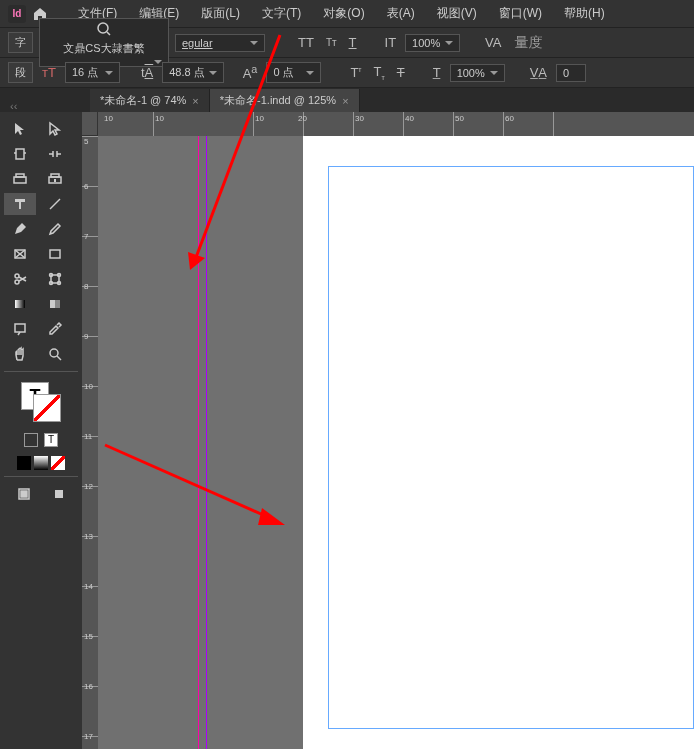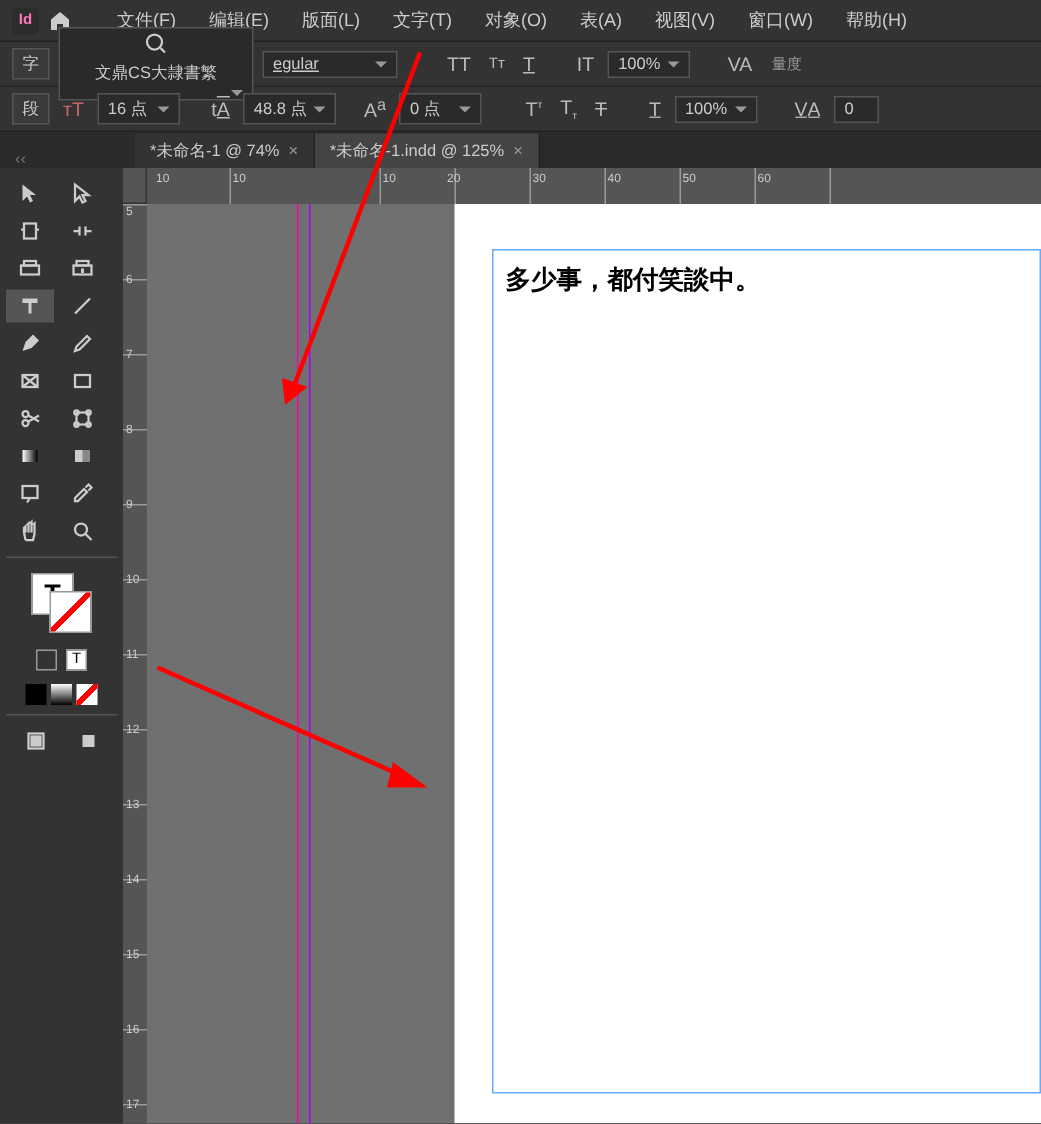--- a/index.html
+++ b/index.html
@@ -9,21 +9,21 @@
     .menubar .logo { width: 18px; height: 18px; background: #2c2c2c; border-radius: 3px; display: flex; align-items: center; justify-content: center; font-size: 10px; color: #f7b; font-weight: bold; }
     .menubar .home { width: 16px; height: 16px; color: #ccc; }
     .menubar .menu-item { padding: 4px 8px; cursor: default; }
     
     .control-row { background: #333; height: 30px; display: flex; align-items: center; gap: 6px; padding: 0 8px; color: #ccc; font-size: 11px; border-bottom: 1px solid #222; }
     .ctrl-label { padding: 2px 6px; border: 1px solid #555; background: #3a3a3a; }
     .ctrl-dropdown { background: #2a2a2a; border: 1px solid #555; padding: 2px 6px; color: #ccc; display: flex; align-items: center; gap: 4px; }
     .ctrl-dropdown.wide { min-width: 130px; flex-direction: column; }
     .ctrl-dropdown.med { min-width: 90px; text-decoration: underline; }
     .chevron { width: 0; height: 0; border-left: 4px solid transparent; border-right: 4px solid transparent; border-top: 4px solid #999; margin-left: auto; }
-    .ctrl-icon { color: #999; font-size: 10px; padding: 2px 4px; text-align: center; }
+    .ctrl-icon { color: #999; font-size: 14px; padding: 2px 4px; text-align: center; }
     .tt-icon { font-size: 13px; color: #bbb; padding: 2px 3px; }
     
     .tabbar { background: #2a2a2a; height: 24px; display: flex; align-items: flex-end; padding-left: 90px; }
     .tabbar-icon { position: absolute; left: 10px; margin-top: -22px; color: #777; font-size: 11px; }
     .tab { background: #333; color: #ccc; font-size: 11px; padding: 4px 10px; border-right: 1px solid #222; display: flex; align-items: center; gap: 6px; }
     .tab.active { background: #444; }
     .tab .close { color: #999; cursor: default; }
     
     .workspace { display: flex; height: calc(749px - 28px - 60px - 24px); }
     
@@ -386,21 +386,20 @@
         <span class="tick-major" style="top:550px"></span>
           <span class="tick-label" style="top:550px">16</span>
         <span class="tick-major" style="top:600px"></span>
           <span class="tick-label" style="top:600px">17</span>
       </div>
       <div class="page">
         <div class="margin-guide"></div>
         <div class="margin-guide2"></div>
         <div class="doc-bg"></div>
         <div class="text-frame">
-          <p>多少事，都付笑談中。</p>
         </div>
       </div>
     </div>
   </div>
 </div>
 
 <svg class="arrow" style="left:180px;top:30px;width:120px;height:250px">
   <path class="arrow-line" d="M100 5 L15 230"></path>
   <polygon class="arrow-head" points="10,240 8,222 25,228"></polygon>
 </svg>

